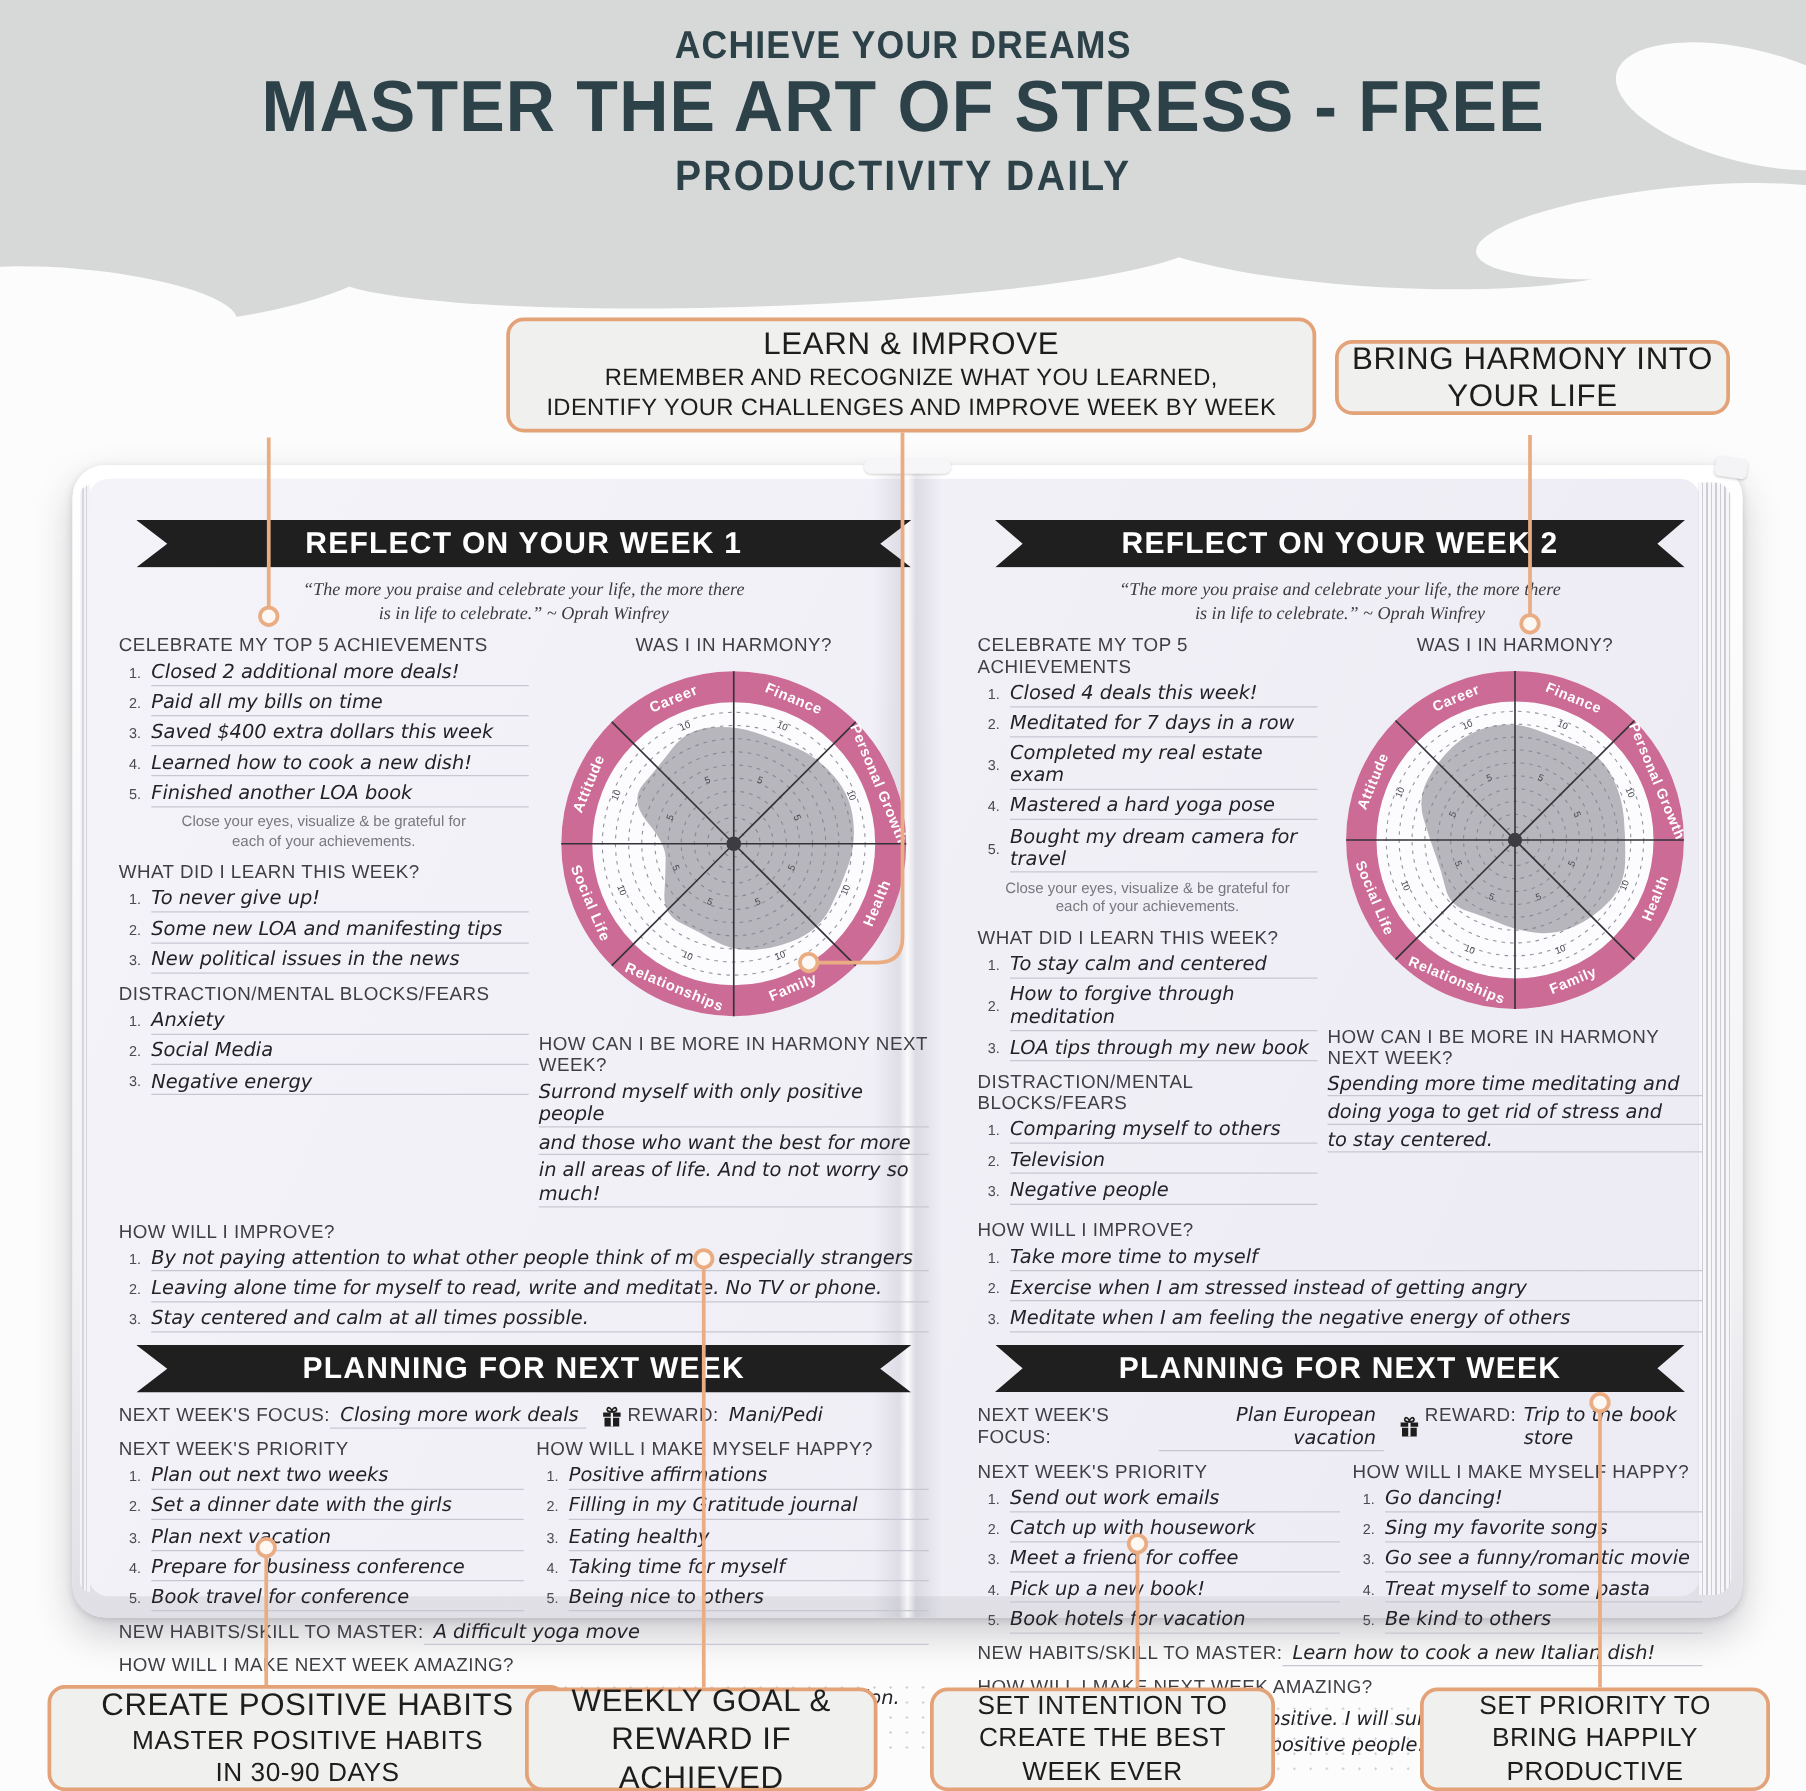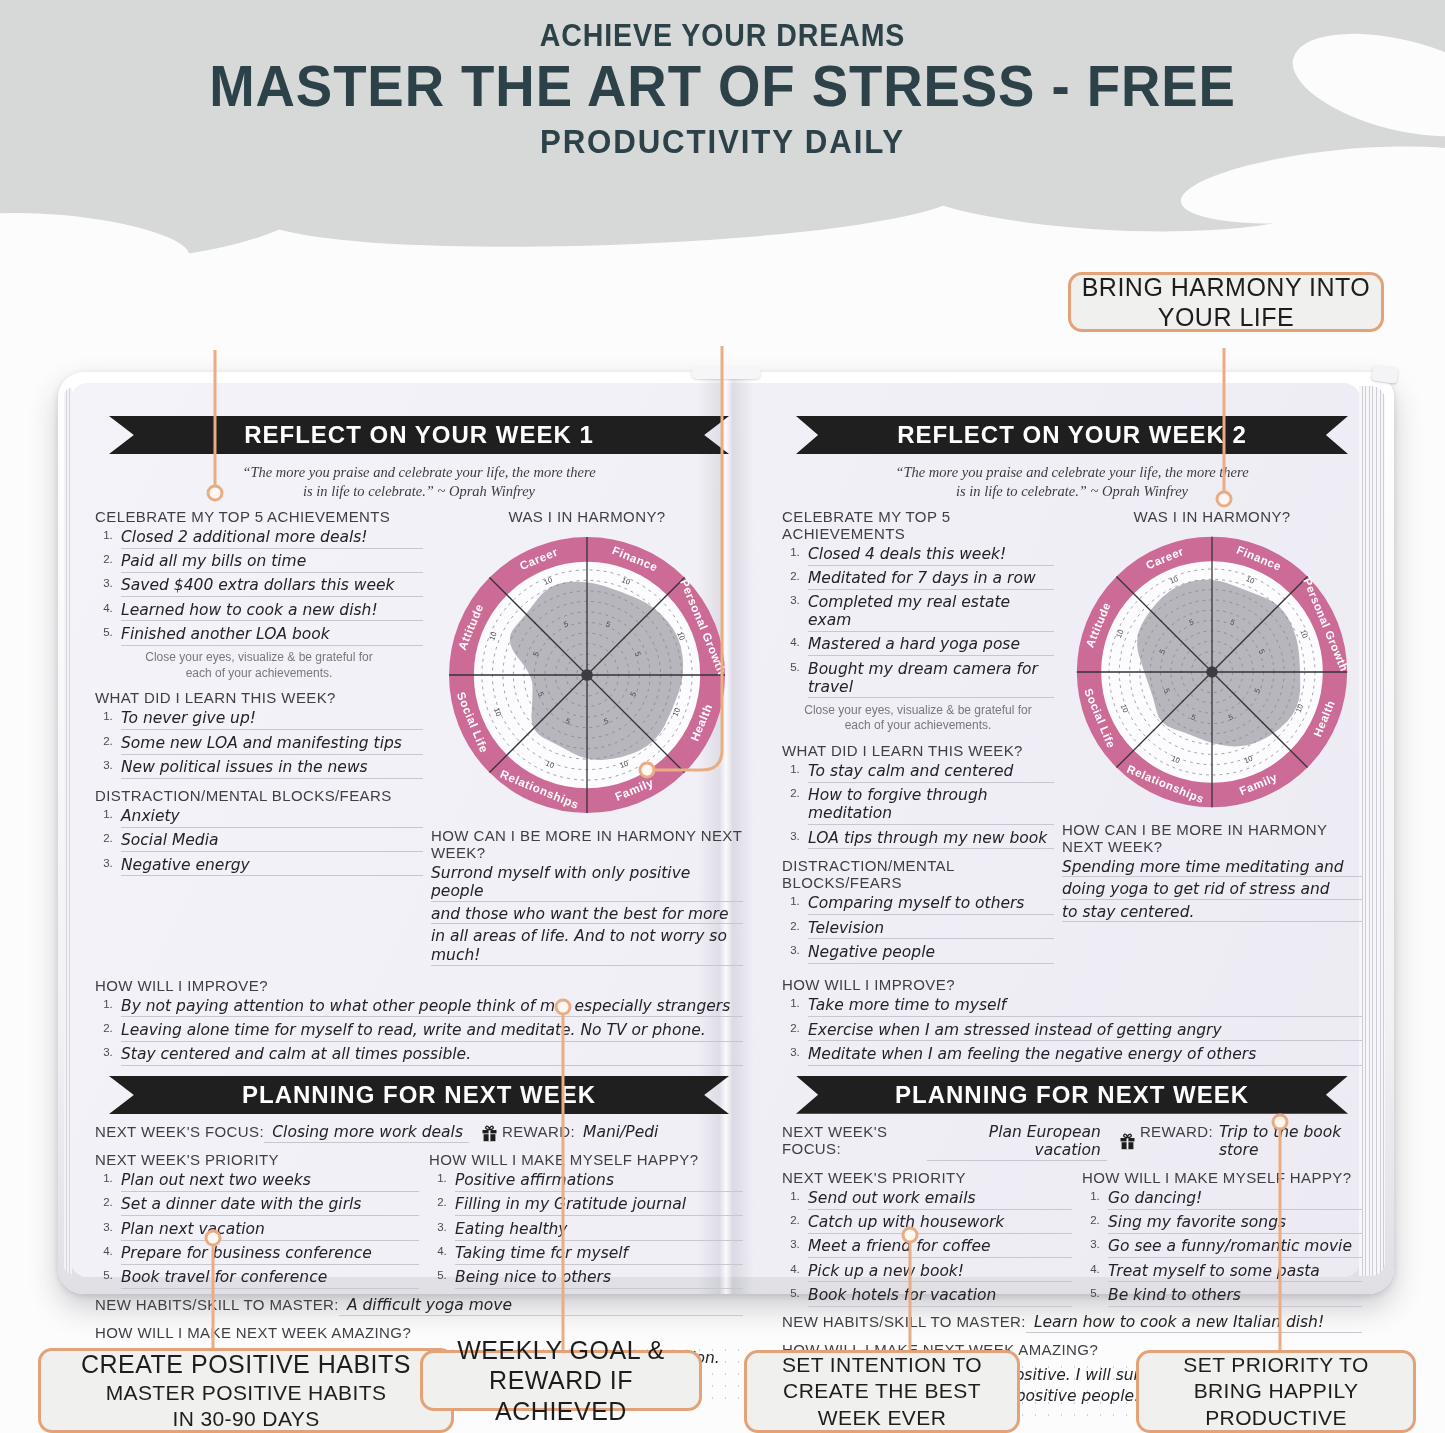--- a/index.html
+++ b/index.html
@@ -67,21 +67,21 @@
   .lbl.sec { margin:8px 0 3px 0; }
   .hw { font-family:"DejaVu Sans", sans-serif; font-style:italic; font-size:15.5px; color:#222228; }
   .cols { display:flex; margin-top:7px; }
   .col-l { flex:1 1 auto; padding-right:8px; }
   .col-r { flex:0 0 auto; text-align:center; }
   .pl .col-r { width:312px; } .pr .col-r { width:300px; }
   .wheel { display:block; margin:4px auto 0 auto; }
   .pl .wheel { width:292px; height:292px; } .pr .wheel { width:286px; height:286px; }
 
   ol.hw-list { list-style:none; counter-reset:n; margin-top:4px; }
-  ol.hw-list li { counter-increment:n; display:flex; align-items:flex-start; margin-bottom:4.5px; }
+  ol.hw-list li { counter-increment:n; display:flex; align-items:center; margin-bottom:4.5px; }
   ol.hw-list li::before { content:counter(n) "."; font-size:11.5px; color:#4a4a50; width:26px;
            flex:0 0 26px; text-align:center; }
   ol.hw-list li .hw { flex:1 1 auto; border-bottom:1.5px solid #c7c7d2; padding-bottom:1px; line-height:1.15; }
   .note { text-align:center; font-size:12px; color:#77777e; line-height:1.3; margin:2px 0 4px 0; }
   .answer { text-align:left; margin-top:3px; }
   .answer .al { border-bottom:1.5px solid #c7c7d2; margin-bottom:3px; line-height:1.2; }
 
   .focus-row { display:flex; align-items:baseline; margin-top:9px; }
   .focus-row .hwu { border-bottom:1.5px solid #c7c7d2; padding:0 6px 1px 6px;text-align:right; }
   .gift { align-self:center; margin:0 4px 0 12px; flex:0 0 auto; }
@@ -125,31 +125,36 @@
       <circle cx="215" cy="493" r="7"></circle>
       <circle cx="647" cy="770" r="7"></circle>
       <circle cx="1224" cy="499" r="7"></circle>
       <circle cx="213" cy="1238" r="7"></circle>
       <circle cx="563" cy="1007" r="7"></circle>
       <circle cx="910" cy="1235" r="7"></circle>
       <circle cx="1280" cy="1122" r="7"></circle>
     </g>
   </svg>
 
+  <div class="box" style="left:405px; top:254px; width:648px; height:92px;">
+    <div class="t1">LEARN &amp; IMPROVE</div>
+    <div class="t2">REMEMBER AND RECOGNIZE WHAT YOU LEARNED,</div>
+    <div class="t2">IDENTIFY YOUR CHALLENGES AND IMPROVE WEEK BY WEEK</div>
+  </div>
   <div class="box" style="left:1068px; top:272px; width:316px; height:60px;">
     <div class="t1">BRING HARMONY INTO</div>
     <div class="t1">YOUR LIFE</div>
   </div>
 
   <div class="box" style="left:38px; top:1348px; width:416px; height:85px;">
     <div class="t1">CREATE POSITIVE HABITS</div>
     <div class="t3">MASTER POSITIVE HABITS</div>
     <div class="t3">IN 30-90 DAYS</div>
   </div>
-  <div class="box" style="left:420px; top:1350px; width:282px; height:61px;">
+  <div class="box" style="left:420px; top:1350px; width:282px; height:83px;">
     <div class="t1">WEEKLY GOAL &amp;</div>
     <div class="t1">REWARD IF ACHIEVED</div>
   </div>
   <div class="box" style="left:744px; top:1350px; width:276px; height:83px;">
     <div class="t3">SET INTENTION TO</div>
     <div class="t3">CREATE THE BEST</div>
     <div class="t3">WEEK EVER</div>
   </div>
   <div class="box" style="left:1136px; top:1350px; width:280px; height:83px;">
     <div class="t3">SET PRIORITY TO</div>

